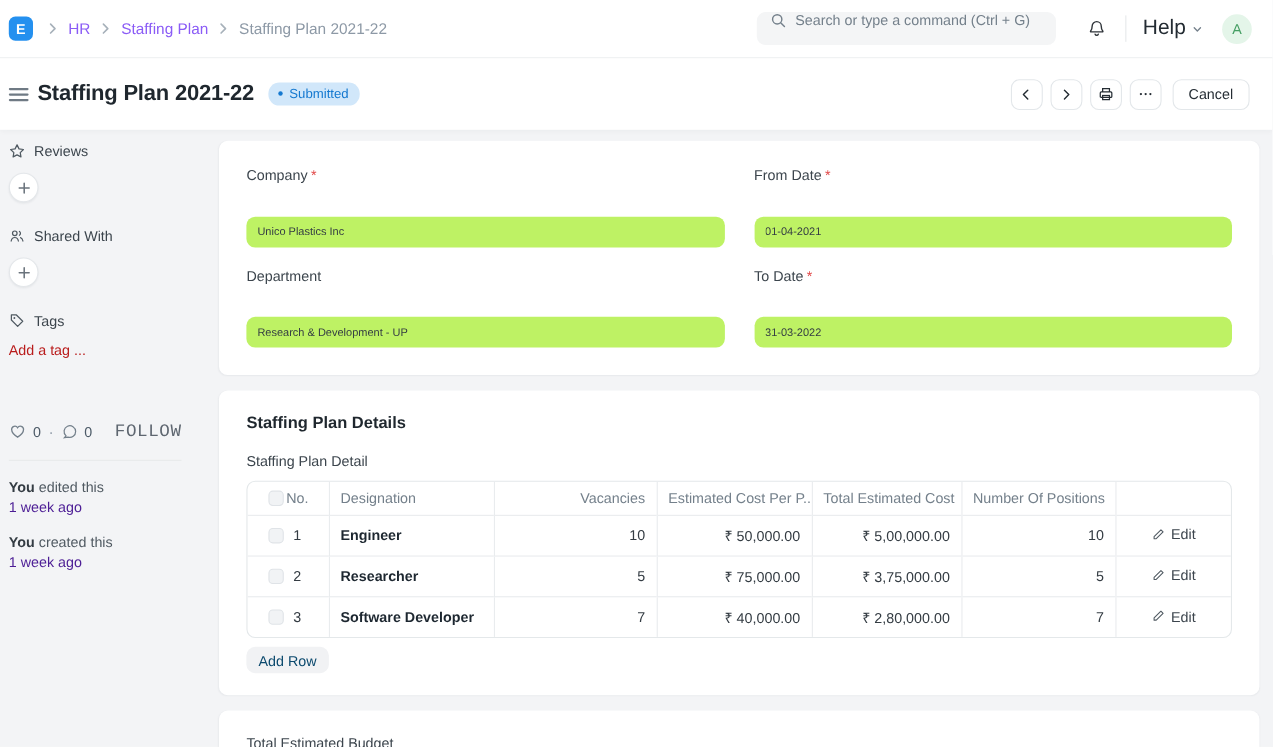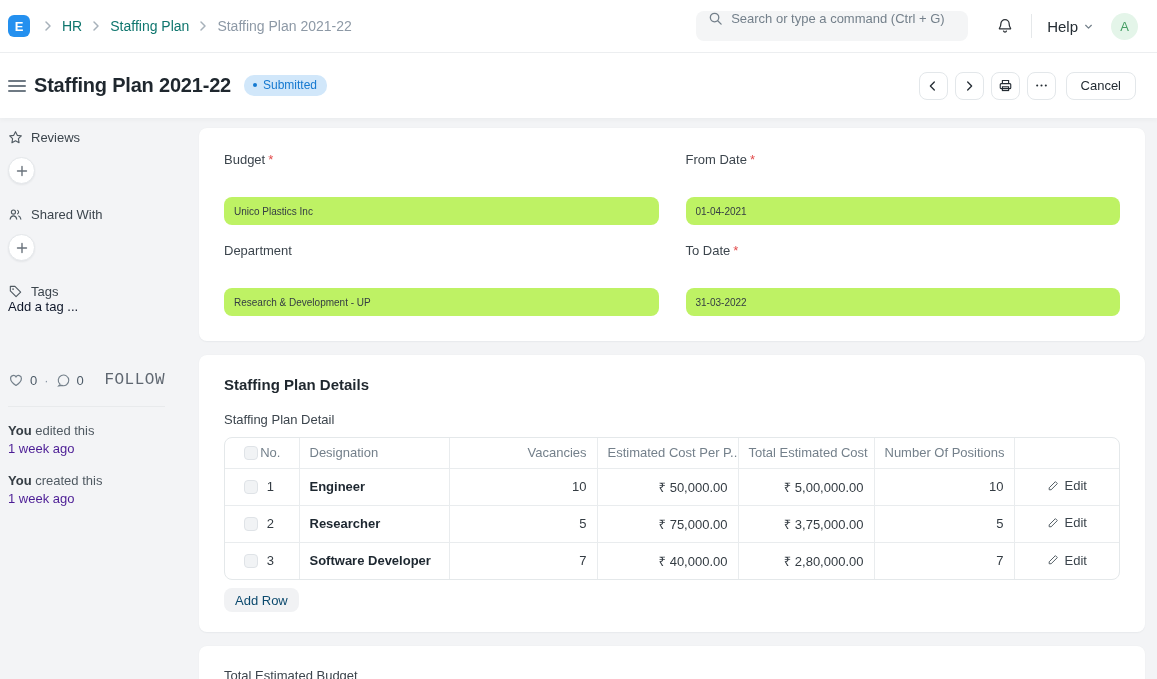--- a/index.html
+++ b/index.html
@@ -19,38 +19,38 @@
     display: flex; align-items: center;
     padding: 0 19px 0 8px;
   }
   .logo {
     width: 22px; height: 22px; border-radius: 6px;
     background: #2490ef; color: #fff;
     display: flex; align-items: center; justify-content: center;
     font-size: 13px; font-weight: 700; cursor: pointer;
   }
   .crumbs { display: flex; align-items: center; margin-left: 10px; gap: 2px; }
-  .crumb { font-size: 14px; color: #0f766e; text-decoration: none; cursor: pointer; padding: 0 4px; }
+  .crumb { font-size: 14px; color: #8b5cf6; text-decoration: none; cursor: pointer; padding: 0 4px; }
   .crumb.current { color: #8d99a6; cursor: default; }
   .nav-right { margin-left: auto; display: flex; align-items: center; }
   .searchbar {
     width: 272px; height: 30px; background: #f4f5f6;
     border: none; border-radius: 8px;
     display: flex; align-items: flex-start; gap: 8px;
     padding: 0 12px; cursor: text;
   }
   .searchbar input {
     border: none; background: transparent; outline: none;
     font-family: inherit; font-size: 13px; color: #4c5a67; width: 100%;
   }
   .searchbar input::placeholder { color: #74808b; opacity: 1; }
   .icon-btn { background: none; border: none; cursor: pointer; display: flex; align-items: center; padding: 2px; }
   .bell { margin-left: 26px; }
   .vdiv { width: 1px; height: 24px; background: #e5e8ea; margin: 0 15px; }
-  .help { display: flex; align-items: center; gap: 4px; font-size: 15px; color: #242c33; background: none; border: none; cursor: pointer; font-family: inherit; }
+  .help { display: flex; align-items: center; gap: 4px; font-size: 19px; color: #242c33; background: none; border: none; cursor: pointer; font-family: inherit; }
   .avatar {
     width: 27px; height: 27px; border-radius: 50%;
     background: #e4f5e9; color: #459e63;
     display: flex; align-items: center; justify-content: center;
     font-size: 13px; margin-left: 16px; cursor: pointer;
   }
   
   .page-head {
     height: 65px; background: #fff;
     display: flex; align-items: center;
@@ -79,21 +79,21 @@
   .body { display: flex; height: 561px; }
   .sidebar { width: 199px; flex: none; padding: 12px 34px 0 8px; font-size: 13px; }
   .sb-label { display: flex; align-items: center; gap: 8px; color: #3c454d; }
   .sb-add {
     width: 27px; height: 27px; border-radius: 50%;
     background: #fff; border: 1px solid #e4e7ea;
     box-shadow: 0 1px 2px rgba(25,39,52,0.07);
     display: flex; align-items: center; justify-content: center;
     margin: 12px 0 23px; cursor: pointer;
   }
-  .add-tag { color: #0f172a; cursor: pointer; }
+  .add-tag { color: #b91c1c; margin-top: 12px; cursor: pointer; }
   .sb-social { margin-top: 57px; display: flex; align-items: center; gap: 5px; color: #4c5a67; }
   .sb-social .cnt { margin-left: 1px; }
   .sb-social .sep { color: #8d99a6; margin: 0 2px; }
   .follow { margin-left: auto; font-size: 16px; letter-spacing: 0.5px; color: #5e6670; background: none; border: none; cursor: pointer; font-family: Liberation Mono, monospace; }
   .sb-hr { border: none; border-top: 1px solid #e8eaec; margin: 17px 0 16px; }
   .activity-item { margin-bottom: 15px; line-height: 1.25; }
   .activity-item .who { font-weight: 700; color: #343c43; }
   .activity-item .act { color: #505a62; }
   .activity-item .when { color: #4c1d95; display: block; margin-top: 2px; }
   
@@ -325,21 +325,21 @@
         <span class="act">created this</span>
         <span class="when">1 week ago</span>
       </div>
     </aside>
 
     <main class="content">
 
       <section class="card form-card">
         <div class="form-grid">
           <div class="field">
-            <label><span>Budget</span><span class="req">*</span></label>
+            <label><span>Company</span><span class="req">*</span></label>
             <input type="text" value="Unico Plastics Inc" style="">
           </div>
           <div class="field">
             <label><span>From Date</span><span class="req">*</span></label>
             <input type="text" value="01-04-2021" style="">
           </div>
           <div class="field">
             <label><span>Department</span><span class="req"></span></label>
             <input type="text" value="Research &amp; Development - UP" style="">
           </div>

